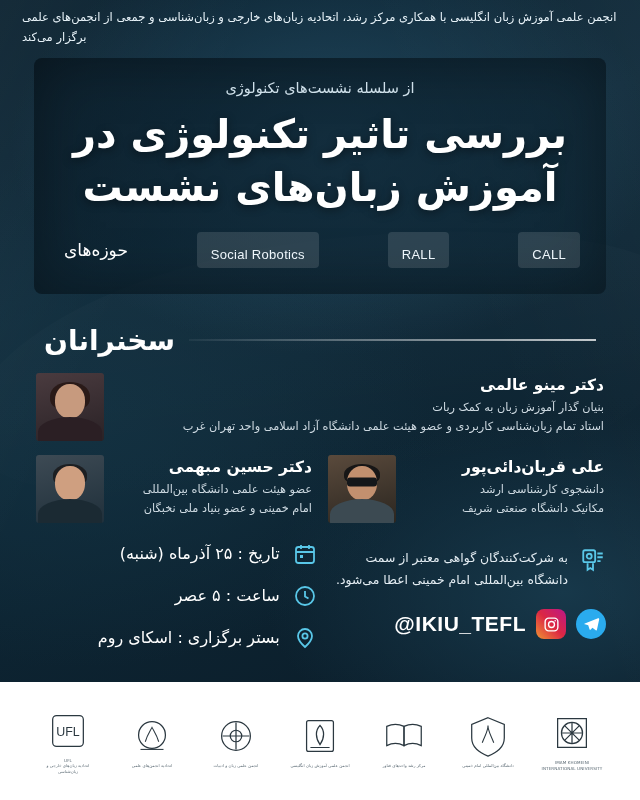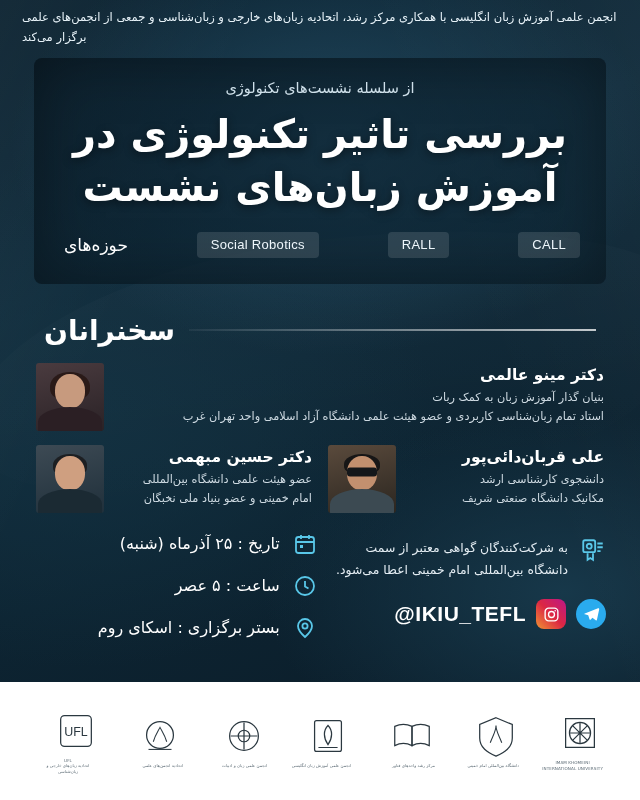--- a/index.html
+++ b/index.html
@@ -81,21 +81,21 @@
     justify-content: space-between;
     gap: 10px;
     margin-top: 18px;
   }
   .chips-label {
     font-size: 17px;
     color: #ffffff;
     margin-left: 4px;
   }
   .chip {
-    padding: 5px 14px 6px 14px;
+    padding: 15px 14px 6px 14px;
     border-radius: 4px;
     background: rgba(255,255,255,.12);
     color: #eef6fb;
     font-size: 13px;
     font-family: "Liberation Sans", sans-serif;
     letter-spacing: .3px;
     white-space: nowrap;
   }
 
   
@@ -264,21 +264,21 @@
     display: flex;
     align-items: center;
     justify-content: center;
     gap: 22px;
     padding: 8px 20px;
   }
   .logo {
     width: 62px;
     display: flex;
     flex-direction: column;
-    align-items: flex-start;
+    align-items: center;
     gap: 4px;
   }
   .logo .mark {
     width: 46px; height: 46px;
     display: flex; align-items: center; justify-content: center;
     color: #23313a;
   }
   .logo .cap {
     font-size: 4.1px;
     line-height: 1.35;

